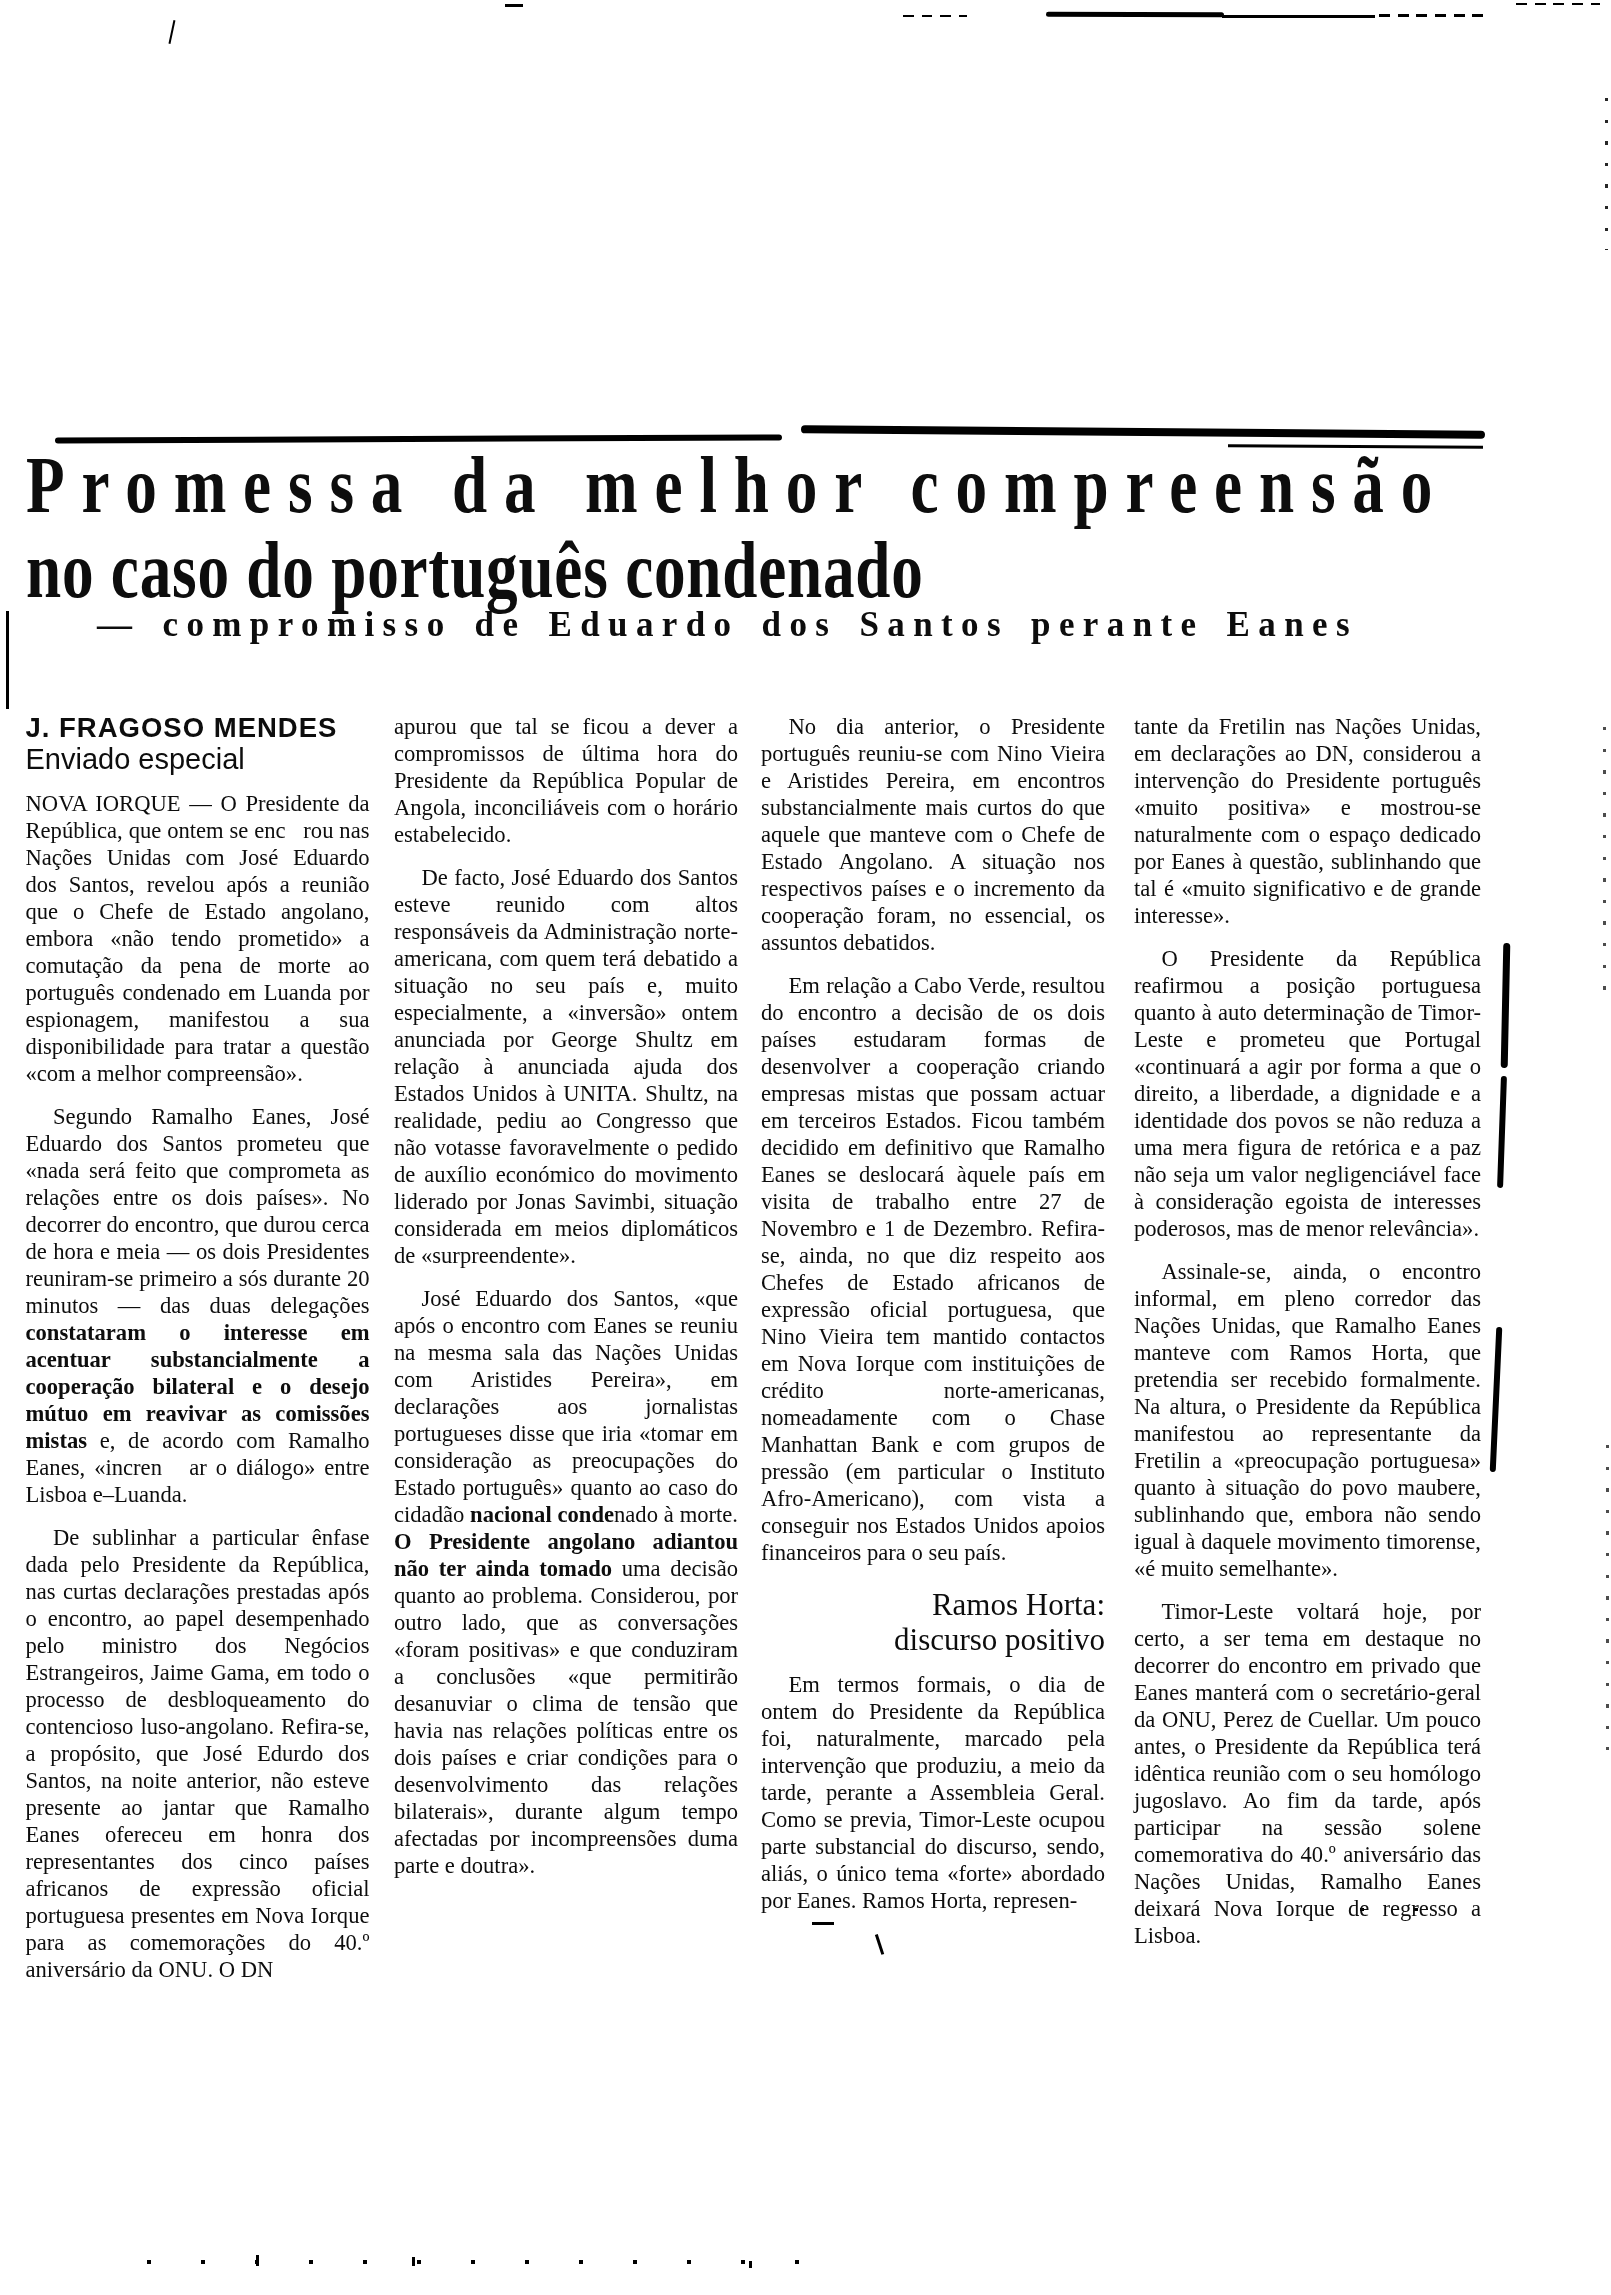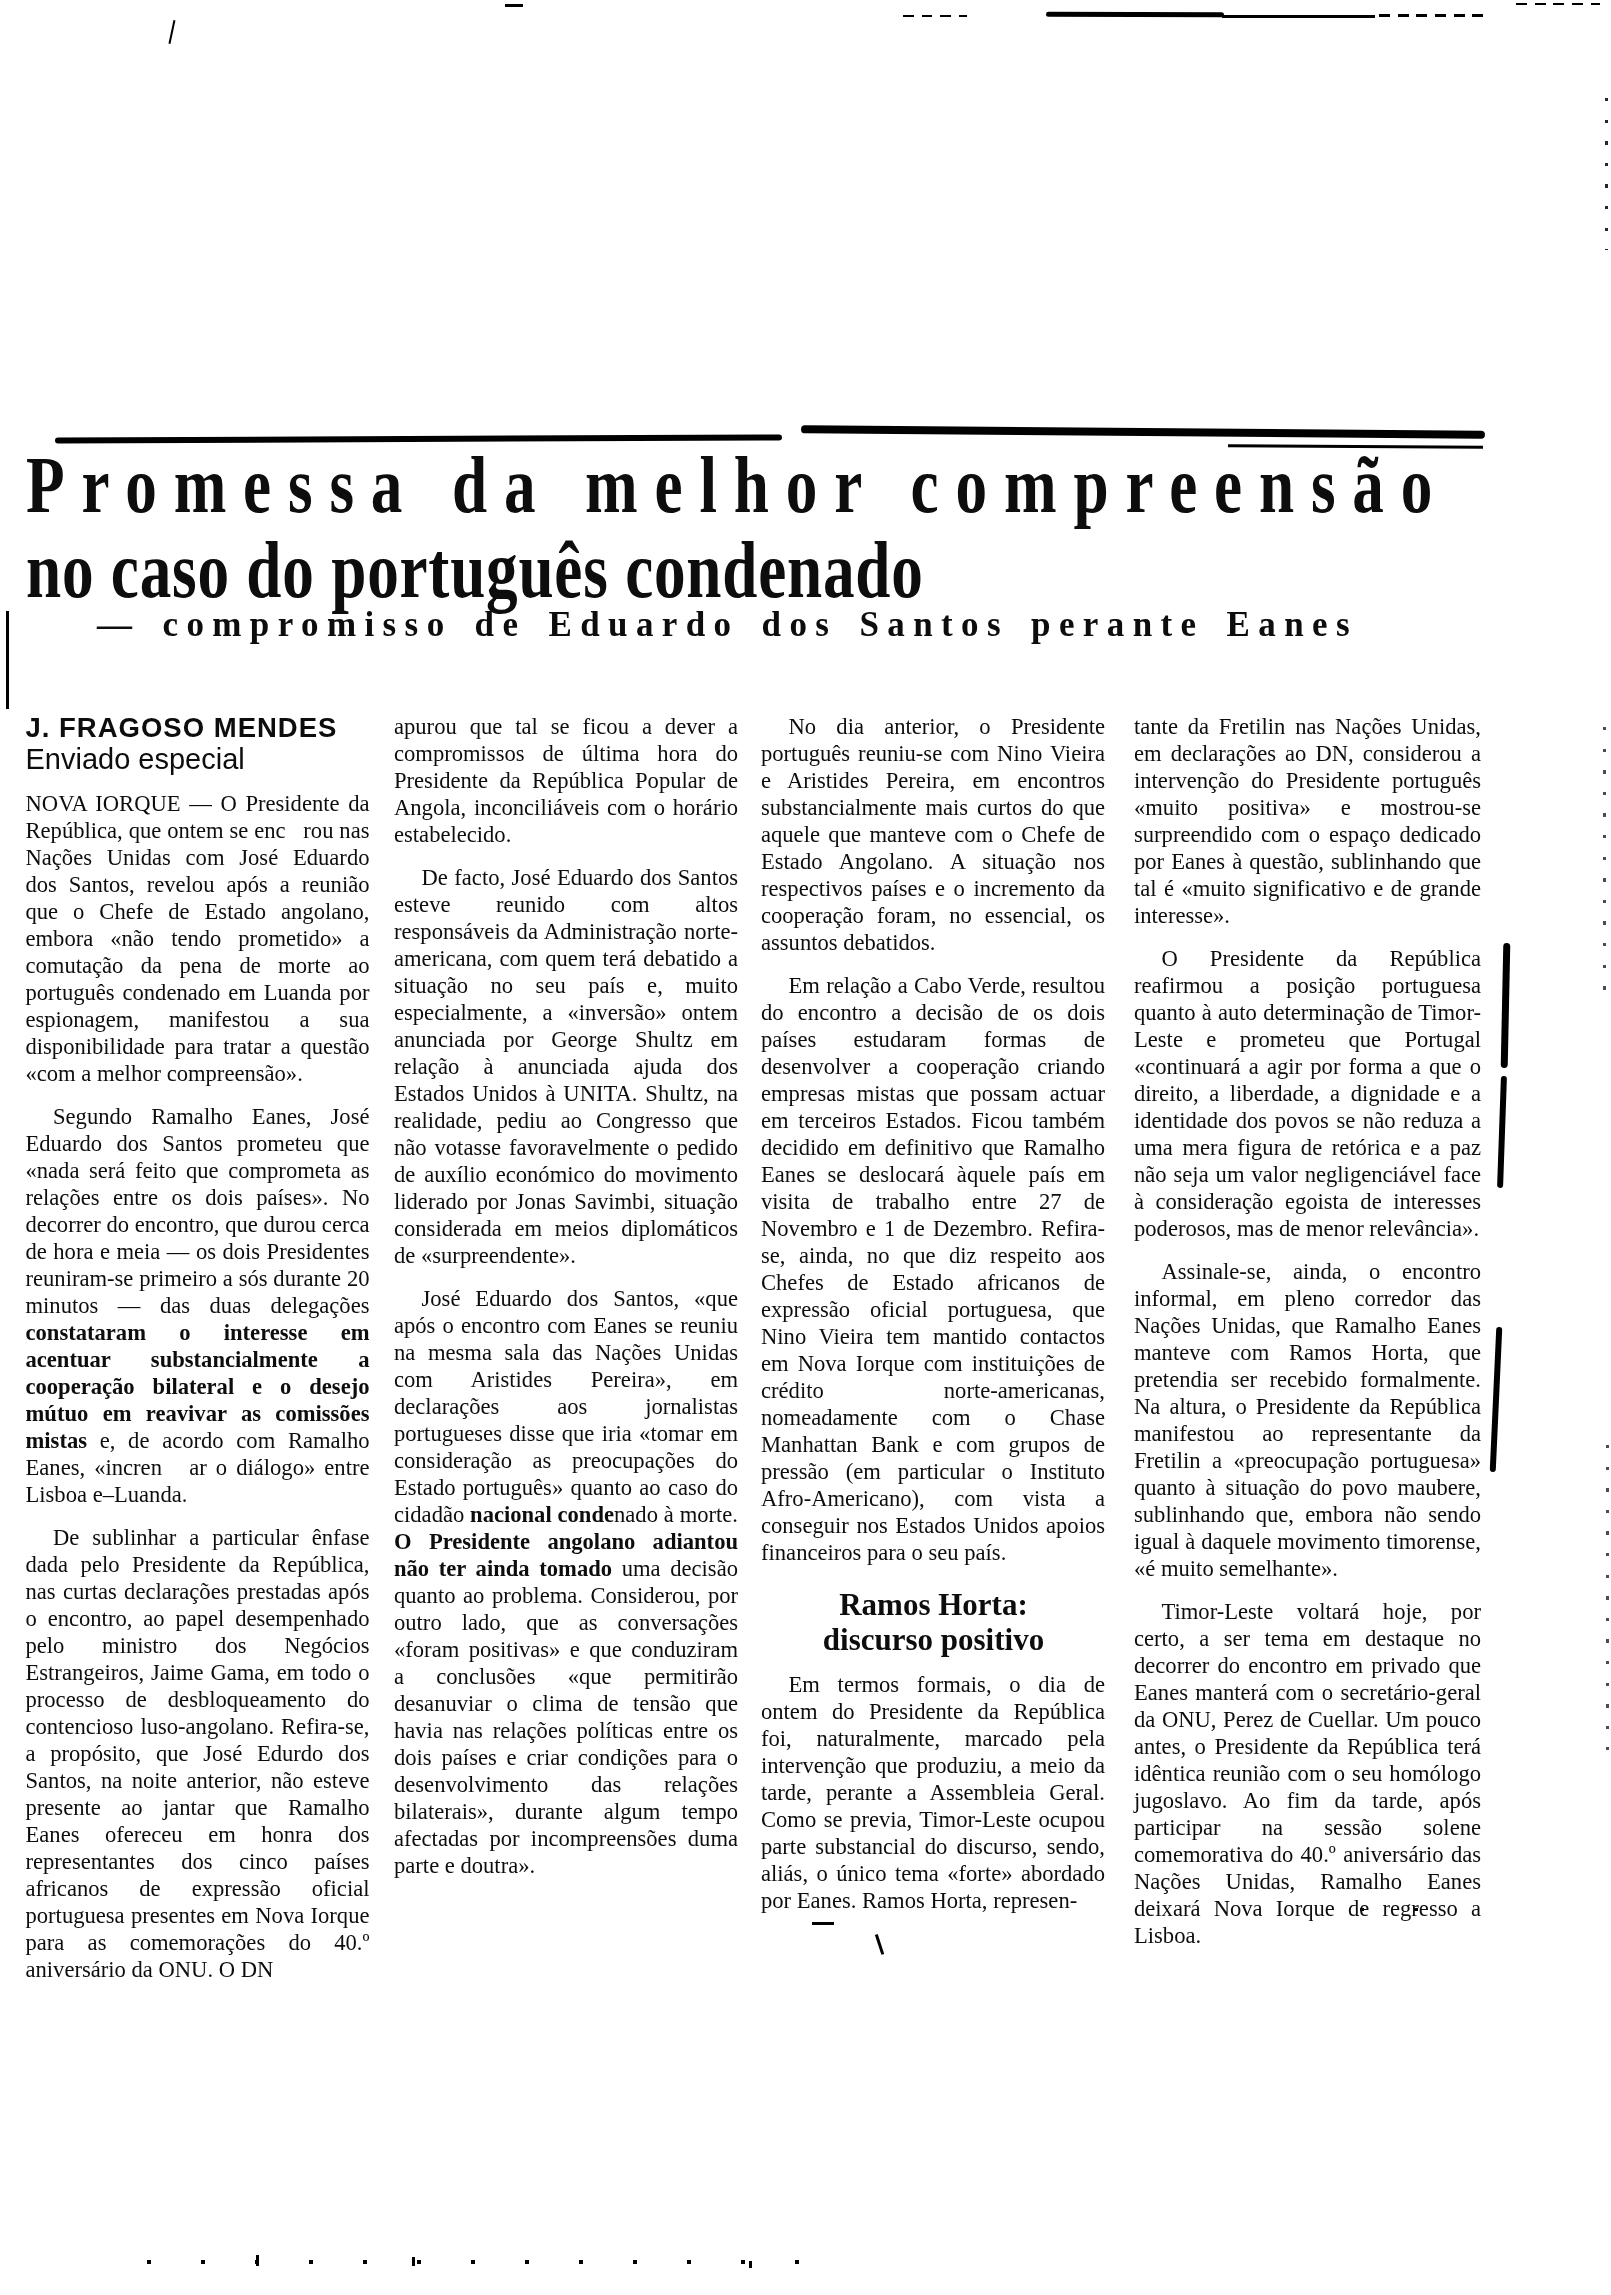--- a/index.html
+++ b/index.html
@@ -37,21 +37,21 @@
   }
   #col1{left:25.5px;}
   #col2{left:394px;}
   #col3{left:761px;}
   #col4{left:1134px;width:347px;}
   .para{margin:0;}
   .para + .para{margin-top:16px;}
   .indent{text-indent:27.5px;}
   .b{font-weight:bold;}
   h3.subheadline{
-    font-size:31px;line-height:35px;font-weight:bold;text-align:center;
+    font-size:31px;line-height:35px;font-weight:normal;text-align:right;
     margin:20.6px 0 14.7px 1px;
   }
   h3.subheadline span{display:block;}
 </style>
 </head>
 <body>
 
 <div class="ink" style="left:171px;top:19.7px;width:2px;height:23.6px;transform:rotate(12deg);"></div>
 <div class="ink" style="left:505px;top:3.9px;width:17.7px;height:2.9px;"></div>
 <div class="dashrow" style="left:903px;top:14.7px;width:64px;height:2.5px;"></div>
@@ -109,20 +109,20 @@
   <div id="col3" class="col">
       <p class="para indent"><span>No dia anterior, o Presidente português reuniu-se com Nino Vieira e Aristides Pereira, em encontros substancialmente mais curtos do que aquele que manteve com o Chefe de Estado Angolano. A situação nos respectivos países e o incremento da cooperação foram, no essencial, os assuntos debatidos.</span></p>
       <p class="para indent"><span>Em relação a Cabo Verde, resultou do encontro a decisão de os dois países estudaram formas de desenvolver a cooperação criando empresas mistas que possam actuar em terceiros Estados. Ficou também decidido em definitivo que Ramalho Eanes se deslocará àquele país em visita de trabalho entre 27 de Novembro e 1 de Dezembro. Refira-se, ainda, no que diz respeito aos Chefes de Estado africanos de expressão oficial portuguesa, que Nino Vieira tem mantido contactos em Nova Iorque com instituições de crédito norte-americanas, nomeadamente com o Chase Manhattan Bank e com grupos de pressão (em particular o Instituto Afro-Americano), com vista a conseguir nos Estados Unidos apoios financeiros para o seu país.</span></p>
       <h3 class="subheadline">
         <span>Ramos Horta:</span>
         <span>discurso positivo</span>
       </h3>
       <p class="para indent"><span>Em termos formais, o dia de ontem do Presidente da República foi, naturalmente, marcado pela intervenção que produziu, a meio da tarde, perante a Assembleia Geral. Como se previa, Timor-Leste ocupou parte substancial do discurso, sendo, aliás, o único tema «forte» abordado por Eanes. Ramos Horta, represen-</span></p>
     </div>
   <div id="col4" class="col">
-      <p class="para"><span>tante da Fretilin nas Nações Unidas, em declarações ao DN, considerou a intervenção do Presidente português «muito positiva» e mostrou-se surpreendido com o espaço dedicado por Eanes à questão, sublinhando que tal é «muito significativo e de grande interesse».</span></p>
+      <p class="para"><span>tante da Fretilin nas Nações Unidas, em declarações ao DN, considerou a intervenção do Presidente português «muito positiva» e mostrou-se naturalmente com o espaço dedicado por Eanes à questão, sublinhando que tal é «muito significativo e de grande interesse».</span></p>
       <p class="para indent"><span>O Presidente da República reafirmou a posição portuguesa quanto à auto determinação de Timor-Leste e prometeu que Portugal «continuará a agir por forma a que o direito, a liberdade, a dignidade e a identidade dos povos se não reduza a uma mera figura de retórica e a paz não seja um valor negligenciável face à consideração egoista de interesses poderosos, mas de menor relevância».</span></p>
       <p class="para indent"><span>Assinale-se, ainda, o encontro informal, em pleno corredor das Nações Unidas, que Ramalho Eanes manteve com Ramos Horta, que pretendia ser recebido formalmente. Na altura, o Presidente da República manifestou ao representante da Fretilin a «preocupação portuguesa» quanto à situação do povo maubere, sublinhando que, embora não sendo igual à daquele movimento timorense, «é muito semelhante».</span></p>
       <p class="para indent"><span>Timor-Leste voltará hoje, por certo, a ser tema em destaque no decorrer do encontro em privado que Eanes manterá com o secretário-geral da ONU, Perez de Cuellar. Um pouco antes, o Presidente da República terá idêntica reunião com o seu homólogo jugoslavo. Ao fim da tarde, após participar na sessão solene comemorativa do 40.º aniversário das Nações Unidas, Ramalho Eanes deixará Nova Iorque de regresso a Lisboa.</span></p>
     </div>
 
 </div>
 
 
 </body></html>

